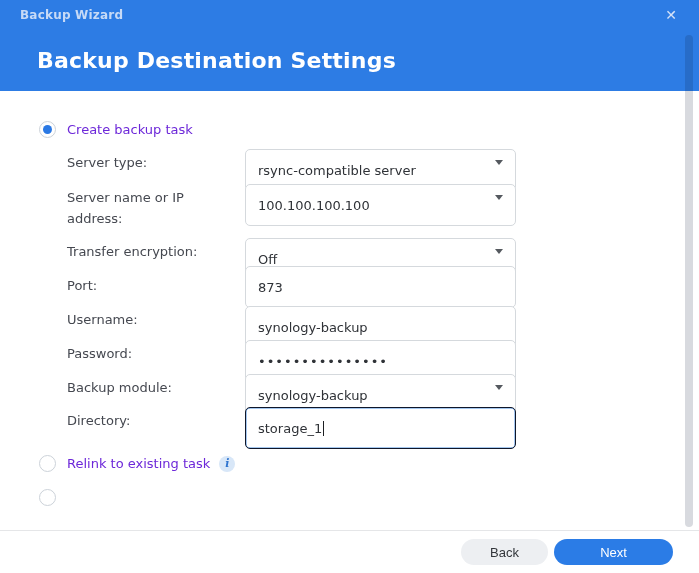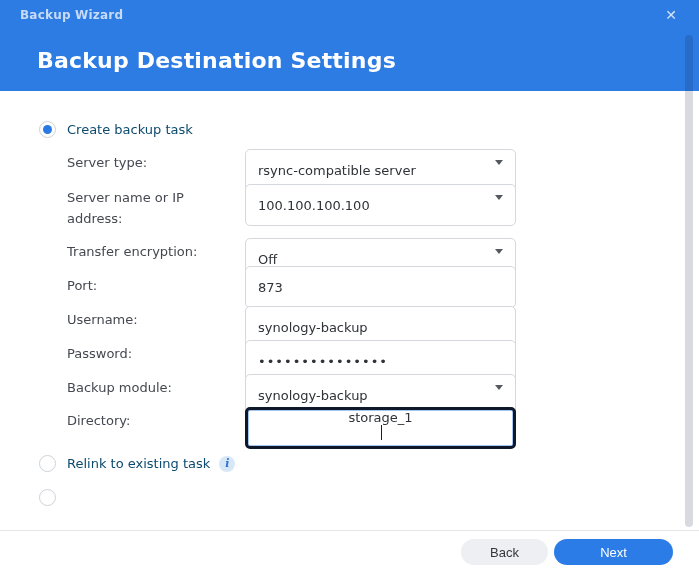--- a/index.html
+++ b/index.html
@@ -14,35 +14,35 @@
 
   
   .scroll-thumb { position:absolute; top:35px; right:6px; width:8px; height:492px; border-radius:4px;
                   background:rgba(10,25,55,0.16); z-index:20; }
 
   
   .radio-row { position:absolute; left:39px; display:flex; align-items:center; }
   .radio { width:17px; height:17px; border-radius:50%; border:1px solid #ccd2d9; background:#fff; flex:0 0 17px;
            display:flex; align-items:center; justify-content:center; }
   .radio.checked::after { content:""; width:9px; height:9px; border-radius:50%; background:#2b79e4; }
-  .radio-label { margin-left:11px; font-size:13px; color:#0c4a6e; }
+  .radio-label { margin-left:11px; font-size:13px; color:#6d28d9; }
   .info-icon { margin-left:9px; width:16px; height:16px; border-radius:50%; background:#d8e7f8; color:#2f74cf;
                font-size:11px; font-weight:bold; font-style:italic; display:inline-flex; align-items:center;
                justify-content:center; font-family:"DejaVu Serif", serif; }
 
   
   .field-label { position:absolute; left:67px; width:172px; font-size:13px; line-height:21px; color:#454850; }
   .field { position:absolute; left:245px; width:271px; height:42px; background:#fff;
            border:1px solid #d5d9dd; border-radius:5px; font-size:13px; color:#2f3237;
            display:flex; align-items:center; padding:0 12px; cursor:default; }
   .field.select { cursor:pointer; }
   .field .caret { position:absolute; right:12px; top:10px; width:0; height:0;
                   border-left:4px solid transparent; border-right:4px solid transparent;
                   border-top:5px solid #55595f; }
-  .field.focused { border:3px solid #0f172a; box-shadow:0 0 0 0.5px #4a8fe0 inset;flex-direction:column; }
+  .field.focused { border:1px solid #0f172a; box-shadow:0 0 0 0.5px #4a8fe0 inset; }
   .text-cursor { display:inline-block; width:1px; height:15px; background:#1d1f22; margin-left:1px; }
   .pw { letter-spacing:1px; }
 
   
   .footer-line { position:absolute; top:530px; left:0; width:699px; border-top:1px solid #e5e6e8; }
   .btn { position:absolute; top:539px; height:26px; border:none; border-radius:13px; font-size:13px;
          font-family:Liberation Sans, sans-serif; cursor:pointer; }
   .btn-back { left:461px; width:87px; background:#edeff2; color:#33363b; }
   .btn-next { left:554px; width:119px; background:#2b7ce6; color:#ffffff; }
 </style>

